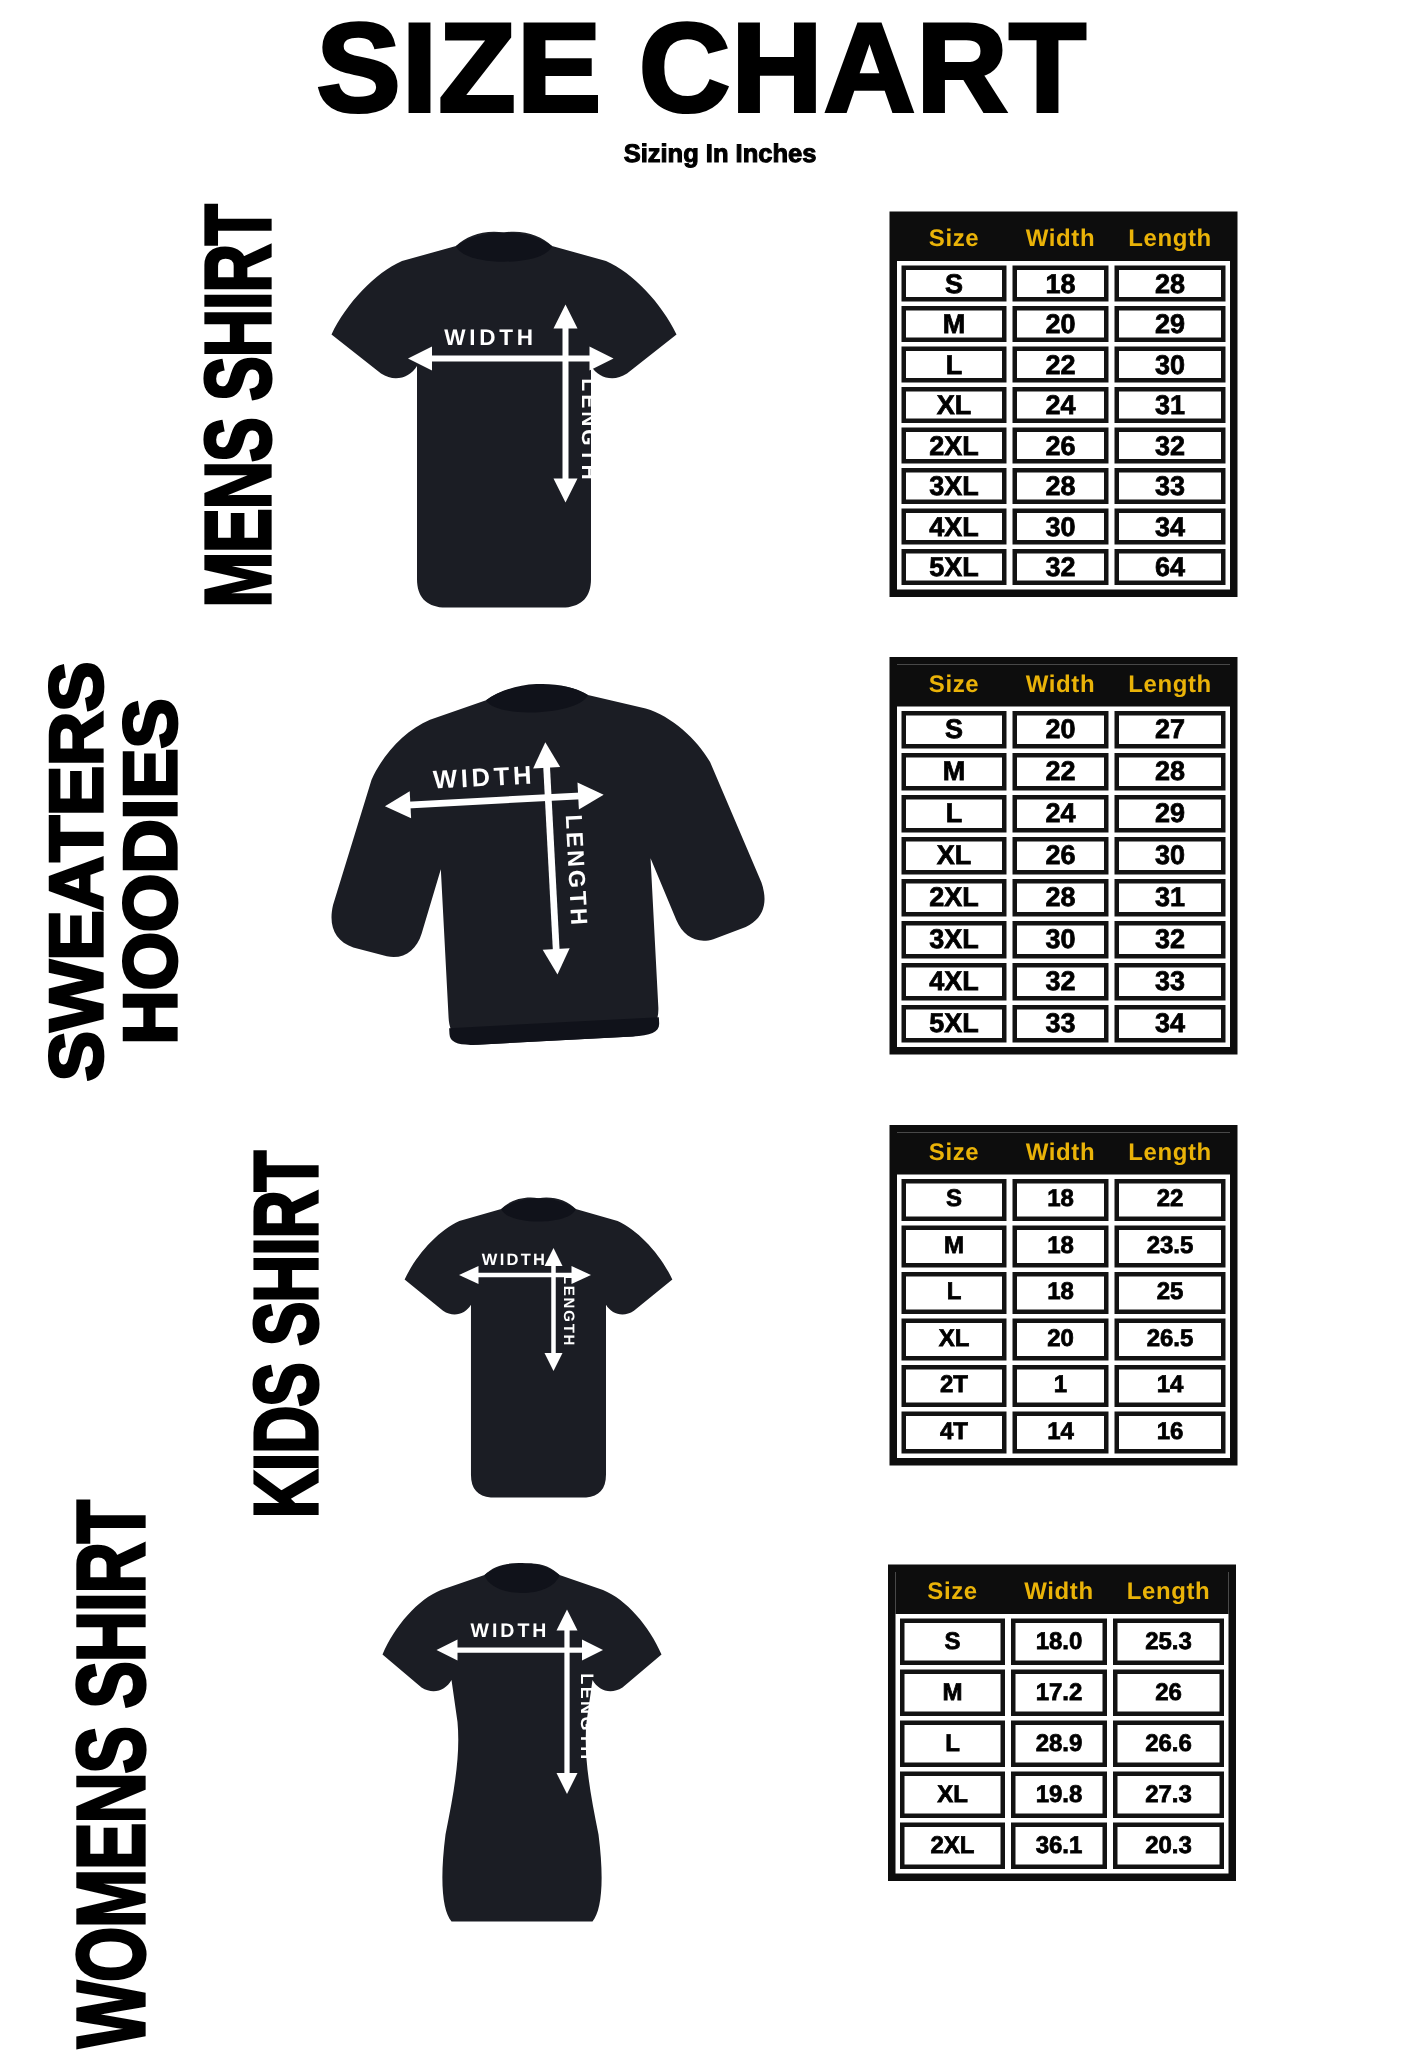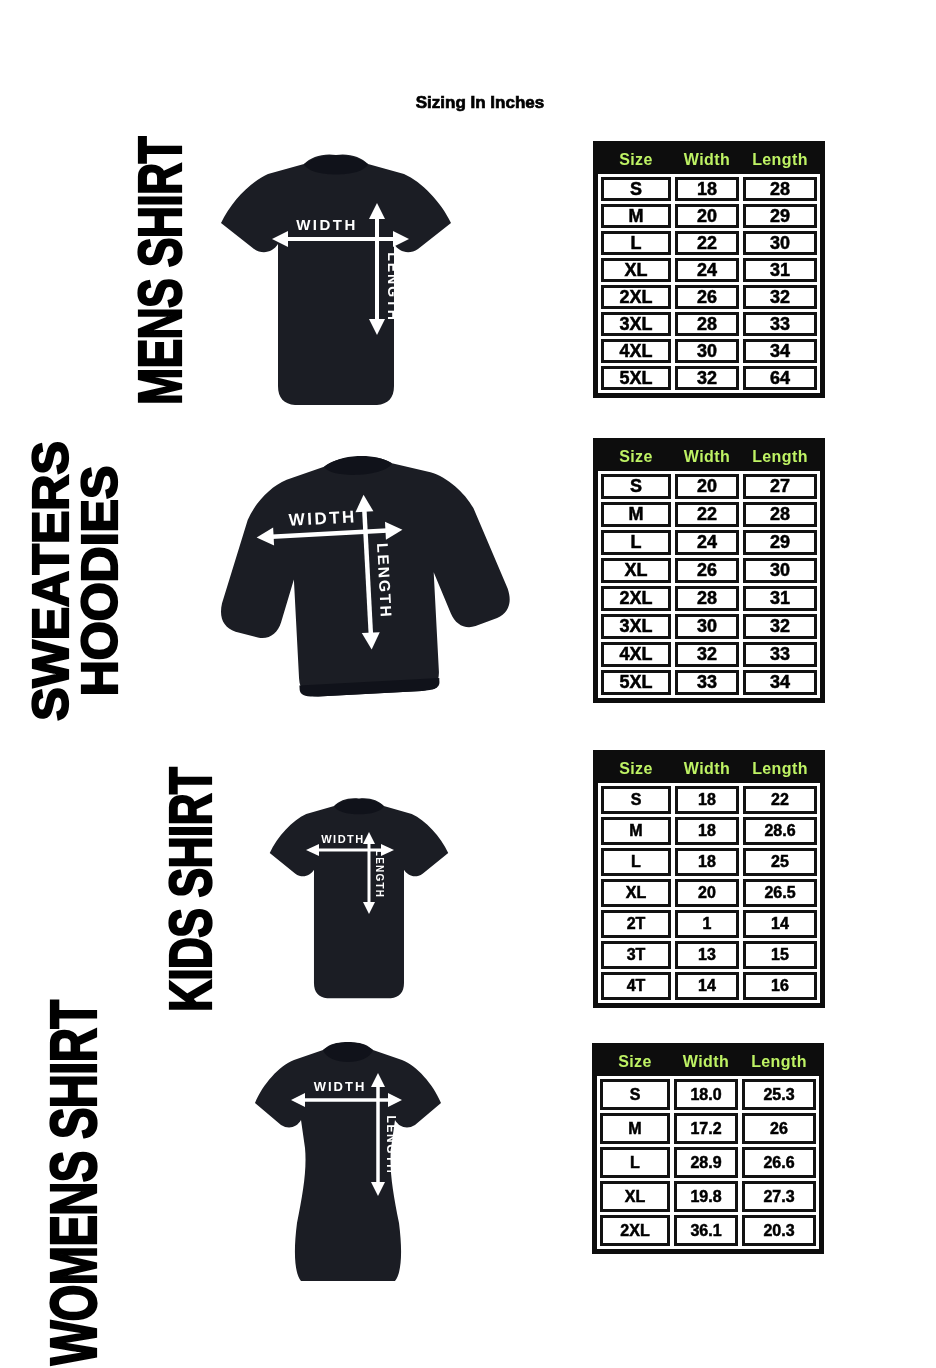--- a/index.html
+++ b/index.html
@@ -48,21 +48,21 @@
   .g-wom   {left:232px;top:1028px;}
   .gsvg text{fill:var(--arrow);font-weight:700;font-family:"Liberation Sans",sans-serif;}
   .gsvg line{stroke:var(--arrow);}
   .gsvg polygon{fill:var(--arrow);}
   
   .stable{
     position:absolute;width:232px;border:5px solid var(--frame);
     background:var(--cell_bg);padding:3px;
   }
   .thead{
-    background:var(--frame);color:#bef264;height:28px;margin:-3px -3px 3px -3px;
+    background:var(--frame);color:#eab308;height:28px;margin:-3px -3px 3px -3px;
     display:grid;grid-template-columns:70px 64px 1fr;gap:4px;padding:0 3px;
     align-items:center;text-align:center;font-size:16px;font-weight:700;
     letter-spacing:.4px;
   }
   .tbody{display:flex;flex-direction:column;gap:3px;}
   .srow{display:grid;grid-template-columns:70px 64px 1fr;gap:4px;}
   .scell{
     background:var(--cell_bg);border:3px solid #121212;
     display:flex;align-items:center;justify-content:center;
     font-weight:700;-webkit-text-stroke:.5px var(--ink);
@@ -74,20 +74,21 @@
   .t-mens  .scell{height:24px;font-size:18px;}
   .t-sweat .scell{height:25px;font-size:18px;}
   .t-kids  .scell{height:28px;font-size:16px;}
   .t-wom   .scell{height:31px;font-size:16px;}
 </style>
 </head>
 <body>
 
 <div class="page">
 
+  <div class="title">SIZE CHART</div>
   <div class="subtitle">Sizing In Inches</div>
 
   <div class="vwrap vl-mens">
     <div class="vtext">
         <span>MENS SHIRT</span>
       </div>
   </div>
 
   <svg class="gsvg g-mens" width="268" height="278" viewBox="0 0 268 278">
     <path fill="var(--garment)" d="M134,16 C121,14 109,18 102,25 L66,35 C48,43 29,63 19,84 L52,110 C61,116 71,113 76,105 L76,247 C76,259 82,265 93,266 L175,266 C186,265 192,259 192,247 L192,105 C197,113 207,116 216,110 L249,84 C239,63 220,43 202,35 L166,25 C159,18 147,14 134,16 Z"></path>
@@ -266,41 +267,36 @@
     </div>
     <div class="tbody">
         <div class="srow">
           <div class="scell">S</div>
           <div class="scell">18</div>
           <div class="scell">22</div>
         </div>
         <div class="srow">
           <div class="scell">M</div>
           <div class="scell">18</div>
-          <div class="scell">28.6</div>
+          <div class="scell">23.5</div>
         </div>
         <div class="srow">
           <div class="scell">L</div>
           <div class="scell">18</div>
           <div class="scell">25</div>
         </div>
         <div class="srow">
           <div class="scell">XL</div>
           <div class="scell">20</div>
           <div class="scell">26.5</div>
         </div>
         <div class="srow">
           <div class="scell">2T</div>
           <div class="scell">1</div>
           <div class="scell">14</div>
-        </div>
-        <div class="srow">
-          <div class="scell">3T</div>
-          <div class="scell">13</div>
-          <div class="scell">15</div>
         </div>
         <div class="srow">
           <div class="scell">4T</div>
           <div class="scell">14</div>
           <div class="scell">16</div>
         </div>
       </div>
   </div>
 
   <div class="vwrap vl-womens">

